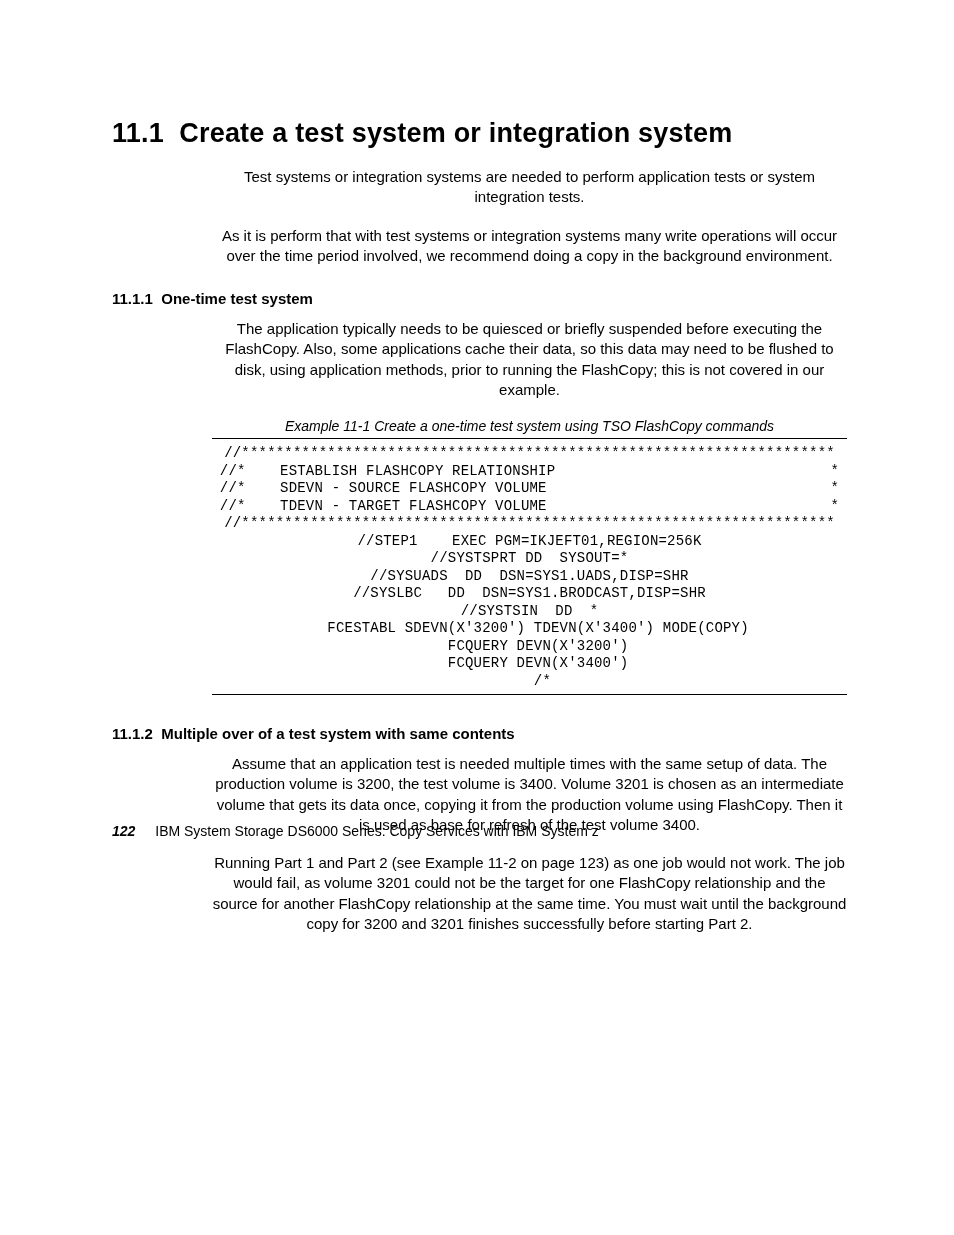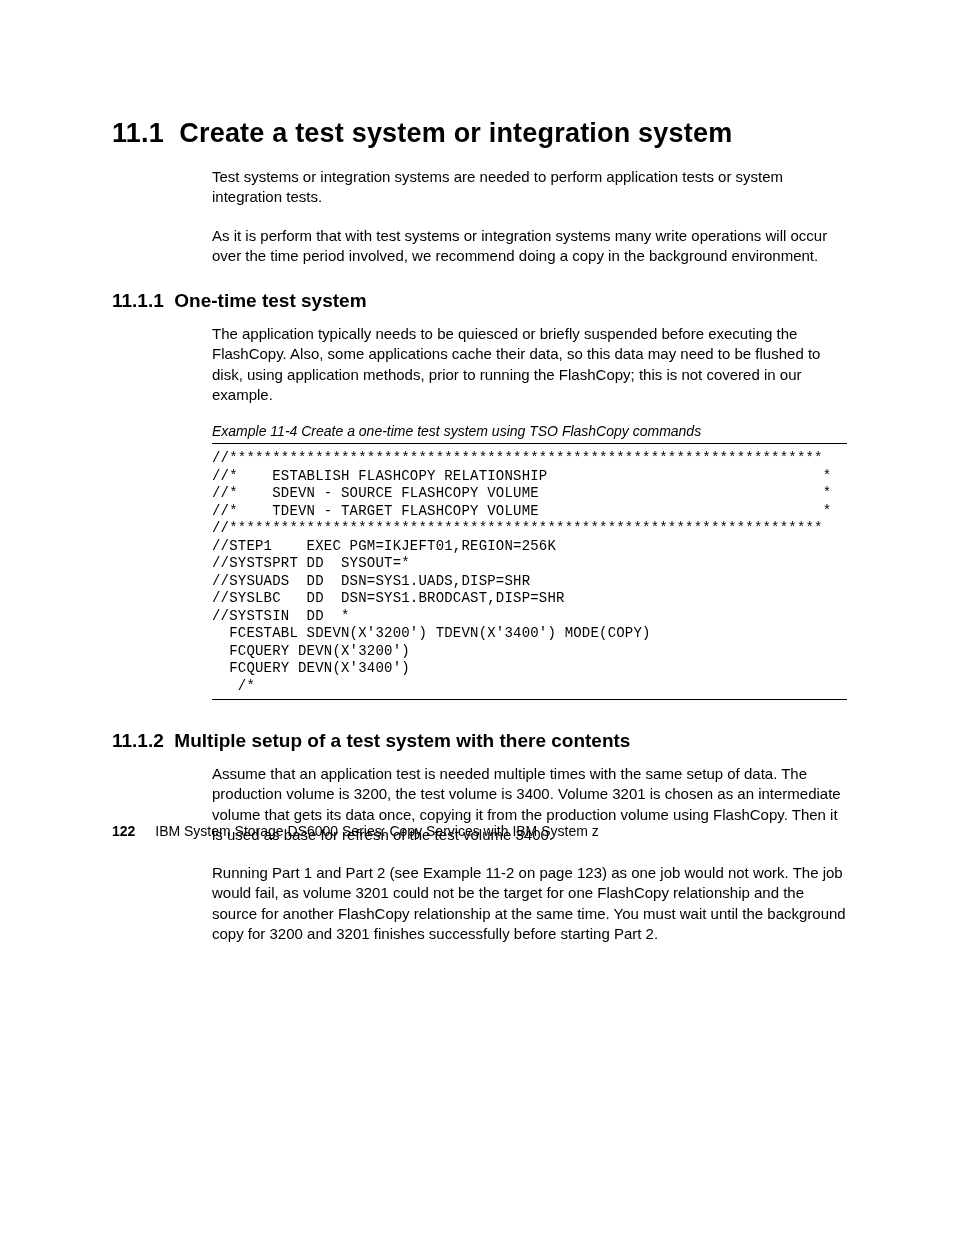--- a/index.html
+++ b/index.html
@@ -22,28 +22,29 @@
   }
   .h1 {
     font-size: 27px;
     font-weight: bold;
     margin: 0 0 18px 0;
     letter-spacing: 0.2px;
   }
   .body-block {
     margin-left: 100px;
     margin-right: 17px;
+    text-align: center;
   }
   p {
     font-size: 15px;
     line-height: 1.35;
     margin: 0 0 18px 0;
   }
   .h2 {
-    font-size: 19px;
+    font-size: 15px;
     font-weight: bold;
     margin: 24px 0 12px 0;
   }
   .example-caption {
     font-style: italic;
     font-size: 14px;
     margin: 0 0 4px 0;
     padding-left: 0;
   }
   .hr-thin {
@@ -62,20 +63,21 @@
   }
   .footer {
     position: absolute;
     left: 112px;
     bottom: 48px;
     font-size: 14px;
   }
   .footer .pagenum {
     font-weight: bold;
     margin-right: 16px;
+    font-style: italic;
   }
 </style>
 </head>
 <body>
 
 <div class="page">
 
   <h1 class="h1">
     <span>11.1</span>&nbsp;&nbsp;<span>Create a test system or integration system</span>
   </h1>
@@ -85,41 +87,41 @@
     <p>As it is perform that with test systems or integration systems many write operations will occur over the time period involved, we recommend doing a copy in the background environment.</p>
   </div>
 
   <h2 class="h2">
     <span>11.1.1</span>&nbsp;&nbsp;<span>One-time test system</span>
   </h2>
 
   <div class="body-block">
     <p>The application typically needs to be quiesced or briefly suspended before executing the FlashCopy. Also, some applications cache their data, so this data may need to be flushed to disk, using application methods, prior to running the FlashCopy; this is not covered in our example.</p>
 
-    <div class="example-caption">Example 11-4   Create a one-time test system using TSO FlashCopy commands</div>
+    <div class="example-caption">Example 11-1   Create a one-time test system using TSO FlashCopy commands</div>
     <hr class="hr-thin">
     <pre class="codeblock">//*********************************************************************
 //*    ESTABLISH FLASHCOPY RELATIONSHIP                                *
 //*    SDEVN - SOURCE FLASHCOPY VOLUME                                 *
 //*    TDEVN - TARGET FLASHCOPY VOLUME                                 *
 //*********************************************************************
 //STEP1    EXEC PGM=IKJEFT01,REGION=256K
 //SYSTSPRT DD  SYSOUT=*
 //SYSUADS  DD  DSN=SYS1.UADS,DISP=SHR
 //SYSLBC   DD  DSN=SYS1.BRODCAST,DISP=SHR
 //SYSTSIN  DD  *
   FCESTABL SDEVN(X'3200') TDEVN(X'3400') MODE(COPY)
   FCQUERY DEVN(X'3200')
   FCQUERY DEVN(X'3400')
    /*</pre>
     <hr class="hr-thin">
   </div>
 
   <h2 class="h2" style="margin-top:30px;">
-    <span>11.1.2</span>&nbsp;&nbsp;<span>Multiple setup of a test system with there contents</span>
+    <span>11.1.2</span>&nbsp;&nbsp;<span>Multiple over of a test system with same contents</span>
   </h2>
 
   <div class="body-block">
     <p>Assume that an application test is needed multiple times with the same setup of data. The production volume is 3200, the test volume is 3400. Volume 3201 is chosen as an intermediate volume that gets its data once, copying it from the production volume using FlashCopy. Then it is used as base for refresh of the test volume 3400.</p>
     <p>Running Part 1 and Part 2 (see Example 11-2 on page 123) as one job would not work. The job would fail, as volume 3201 could not be the target for one FlashCopy relationship and the source for another FlashCopy relationship at the same time. You must wait until the background copy for 3200 and 3201 finishes successfully before starting Part 2.</p>
   </div>
 
   <div class="footer">
     <span class="pagenum">122</span>
     <span>IBM System Storage DS6000 Series: Copy Services with IBM System z</span>

